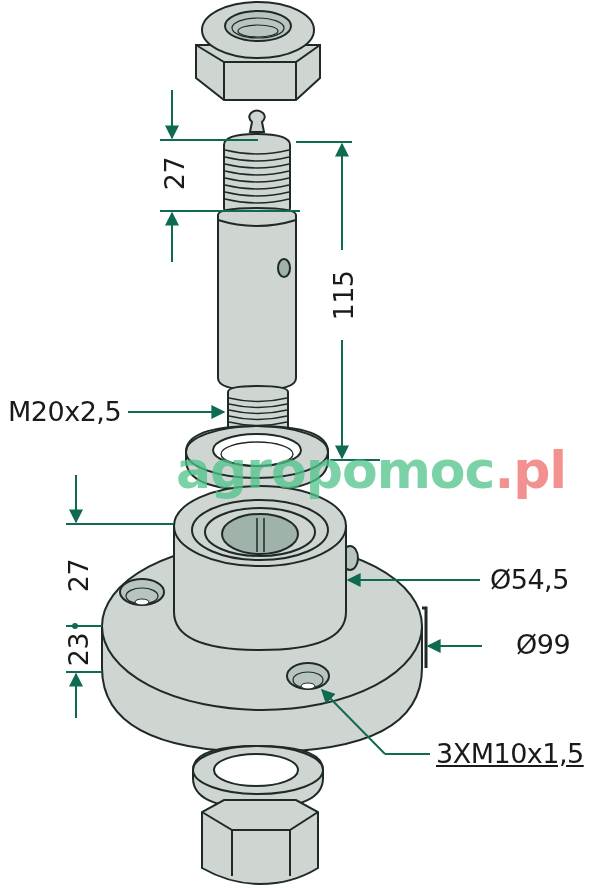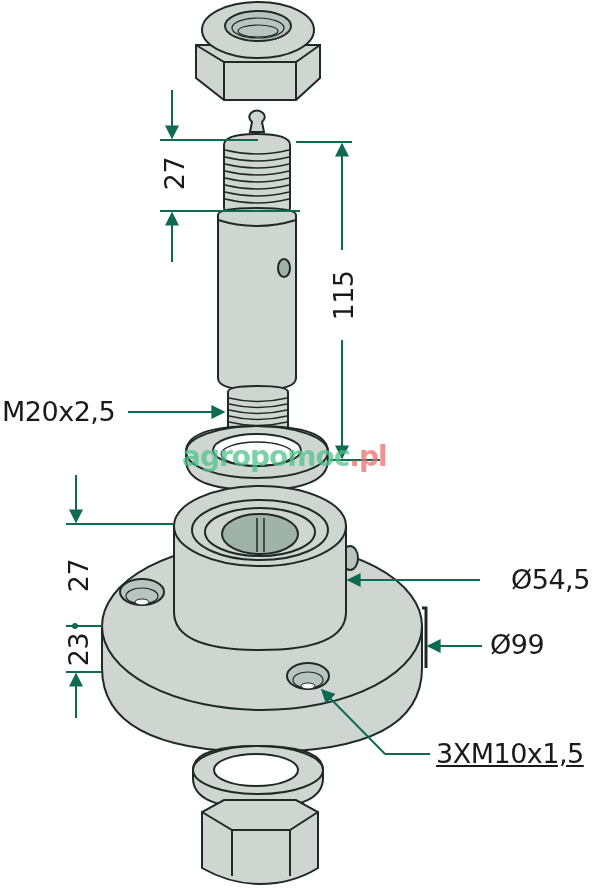--- a/index.html
+++ b/index.html
@@ -1,20 +1,20 @@
 <!DOCTYPE html>
 <html><head>
 <meta charset="utf-8">
 <style>
   html, body { margin:0; padding:0; background:#ffffff; }
   body { width:600px; height:888px; position:relative; overflow:hidden; font-family:"DejaVu Sans", "Liberation Sans", sans-serif; }
   #stage { position:absolute; left:0; top:0; width:600px; height:888px; }
   .lbl { position:absolute; font-family:"DejaVu Sans", "Liberation Sans", sans-serif; color:#1a1a1a; font-size:27px; line-height:1; white-space:nowrap; letter-spacing:-0.5px; }
   .rot { transform-origin:center center; transform:rotate(-90deg); }
-  .wm { position:absolute; left:182px; top:440px; font-family:"DejaVu Sans", "Liberation Sans", sans-serif; font-weight:bold; font-size:28px; letter-spacing:-1px; opacity:0.75; }
+  .wm { position:absolute; left:176px; top:440px; font-family:"DejaVu Sans", "Liberation Sans", sans-serif; font-weight:bold; font-size:52px; letter-spacing:-1px; opacity:0.75; }
   .wm .a { color:#4fc48a; }
   .wm .b { color:#ef6b6b; }
 </style>
 </head>
 <body>
 
 <svg id="stage" width="600" height="888" viewBox="0 0 600 888" xmlns="http://www.w3.org/2000/svg">
   <defs>
     <marker id="arr" viewBox="0 0 10 10" refX="9" refY="5" markerWidth="7" markerHeight="7" orient="auto-start-reverse">
       <path d="M0,0 L10,5 L0,10 z" fill="#0e6b52"></path>
@@ -140,18 +140,18 @@
     <line x1="385" y1="754" x2="322" y2="690" marker-end="url(#arr)"></line>
   </g>
 </svg>
 
 <div class="wm">
   <span class="a">agropomoc</span><span class="b">.pl</span>
 </div>
 
 <div class="lbl rot" style="left:158px; top:160px;">27</div>
 <div class="lbl rot" style="left:318px; top:282px;">115</div>
-<div class="lbl" style="left:2px; top:398px;">M20x2,5</div>
+<div class="lbl" style="left:8px; top:398px;">M20x2,5</div>
 <div class="lbl rot" style="left:62px; top:562px;">27</div>
 <div class="lbl rot" style="left:62px; top:636px;">23</div>
-<div class="lbl" style="left:490px; top:566px;margin-left:21px;">Ø54,5</div>
-<div class="lbl" style="left:490px; top:631px;">Ø99</div>
+<div class="lbl" style="left:490px; top:566px;">Ø54,5</div>
+<div class="lbl" style="left:516px; top:631px;">Ø99</div>
 <div class="lbl" style="left:436px; top:740px;text-decoration:underline;">3XM10x1,5</div>
 
 </body></html>

